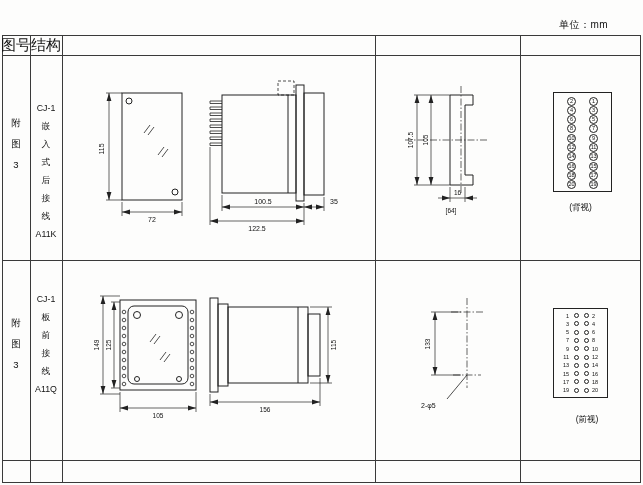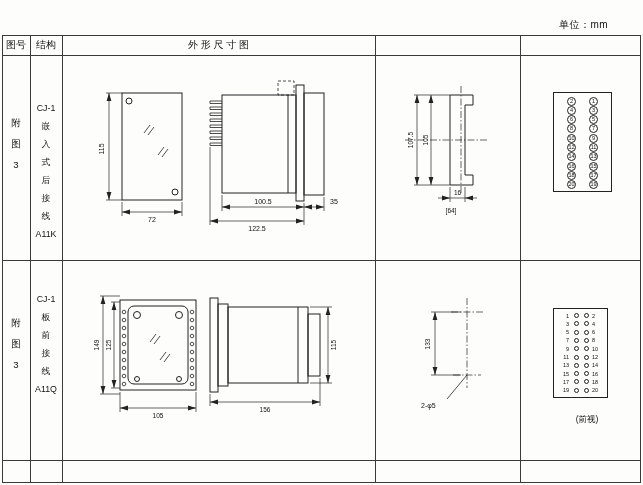--- a/index.html
+++ b/index.html
@@ -3,21 +3,21 @@
 <meta charset="utf-8">
 <style>
   *{margin:0;padding:0;box-sizing:border-box}
   html,body{background:#f6f6f4}
   body{font-family:"Liberation Sans","DejaVu Sans",sans-serif;color:#111}
   .page{position:relative;width:643px;height:485px;background:#fdfdfc;overflow:hidden}
   .unit{position:absolute;left:559px;top:18px;font-size:10px;letter-spacing:.5px}
   .frame{position:absolute;left:2px;top:35px;width:639px;height:448px;border:1px solid #3a3a3a}
   .vline{position:absolute;top:35px;width:1px;height:448px;background:#3a3a3a}
   .hline{position:absolute;left:2px;width:639px;height:1px;background:#3a3a3a}
-  .hcell{position:absolute;top:35px;height:20px;display:flex;align-items:center;justify-content:center;font-size:10px;white-space:pre}
+  .hcell{position:absolute;top:35px;height:20px;display:flex;align-items:center;justify-content:center;font-size:15px;white-space:pre}
   .cellbox{position:absolute;overflow:hidden}
   .figstack{position:absolute;left:0;width:100%;text-align:center;font-size:9.5px;line-height:21px}
   .structstack{position:absolute;left:0;width:100%;text-align:center;font-size:8.8px;line-height:18px}
   .tbox{position:absolute;border:1px solid #222;background:#fdfdfc}
   .tc{position:absolute;border:1px solid #222;border-radius:50%;text-align:center;font-size:5.5px;line-height:7px;color:#111}
   .tcf{position:absolute;width:5px;height:5px;border:1px solid #222;border-radius:50%}
   .tn{position:absolute;font-size:5.5px;line-height:6px;color:#111}
   .vlabel{position:absolute;left:0;width:100%;text-align:center;font-size:8.5px}
   svg{position:absolute;left:0;top:0;display:block}
   .cl{stroke-dasharray:7 2 1.5 2}
@@ -33,21 +33,20 @@
   <div class="vline" style="left:30px"></div>
   <div class="vline" style="left:62px"></div>
   <div class="vline" style="left:375px"></div>
   <div class="vline" style="left:520px"></div>
   <div class="hline" style="top:55px"></div>
   <div class="hline" style="top:260px"></div>
   <div class="hline" style="top:460px"></div>
 
   <div class="hcell" style="left:2px;width:28px">图号</div>
   <div class="hcell" style="left:30px;width:32px">结构</div>
-  <div class="hcell" style="left:62px;width:313px">外 形 尺 寸 图</div>
 
   <div class="cellbox" style="left:2px;top:55px;width:28px;height:205px">
     <div class="figstack" style="top:57px">
       <div>附</div>
       <div>图</div>
       <div>3</div>
     </div>
   </div>
 
   <div class="cellbox" style="left:30px;top:55px;width:32px;height:205px">
@@ -151,20 +150,21 @@
         <span class="tc" style="left: 35px; top: 50px; width: 9px; height: 9px;">11</span>
         <span class="tc" style="left: 13px; top: 59.3px; width: 9px; height: 9px;">14</span>
         <span class="tc" style="left: 35px; top: 59.3px; width: 9px; height: 9px;">13</span>
         <span class="tc" style="left: 13px; top: 68.6px; width: 9px; height: 9px;">16</span>
         <span class="tc" style="left: 35px; top: 68.6px; width: 9px; height: 9px;">15</span>
         <span class="tc" style="left: 13px; top: 77.9px; width: 9px; height: 9px;">18</span>
         <span class="tc" style="left: 35px; top: 77.9px; width: 9px; height: 9px;">17</span>
         <span class="tc" style="left: 13px; top: 87.2px; width: 9px; height: 9px;">20</span>
         <span class="tc" style="left: 35px; top: 87.2px; width: 9px; height: 9px;">19</span>
       </div>
+    <div class="vlabel" style="top:147px">(背视)</div>
   </div>
 
   <div class="cellbox" style="left:2px;top:260px;width:28px;height:200px">
     <div class="figstack" style="top:52px">
       <div>附</div>
       <div>图</div>
       <div>3</div>
     </div>
   </div>
 

